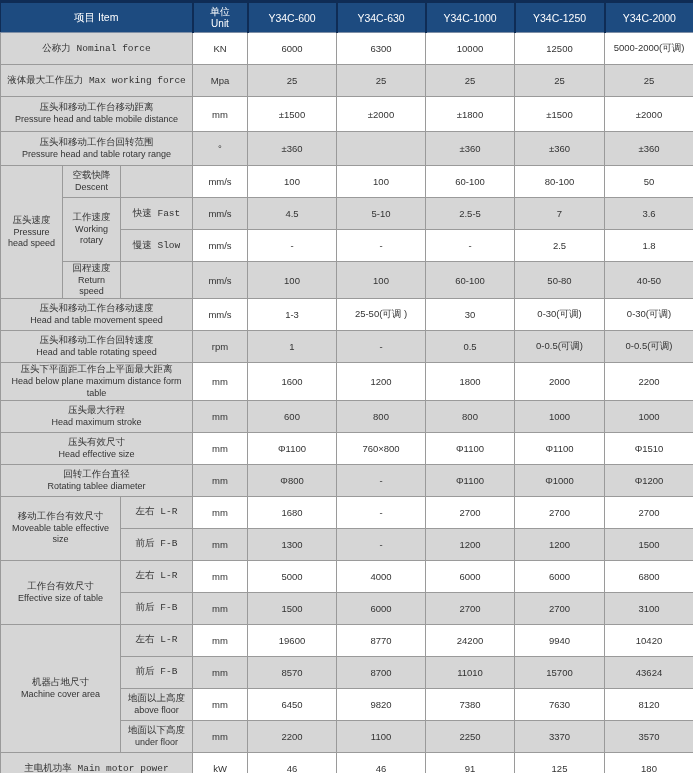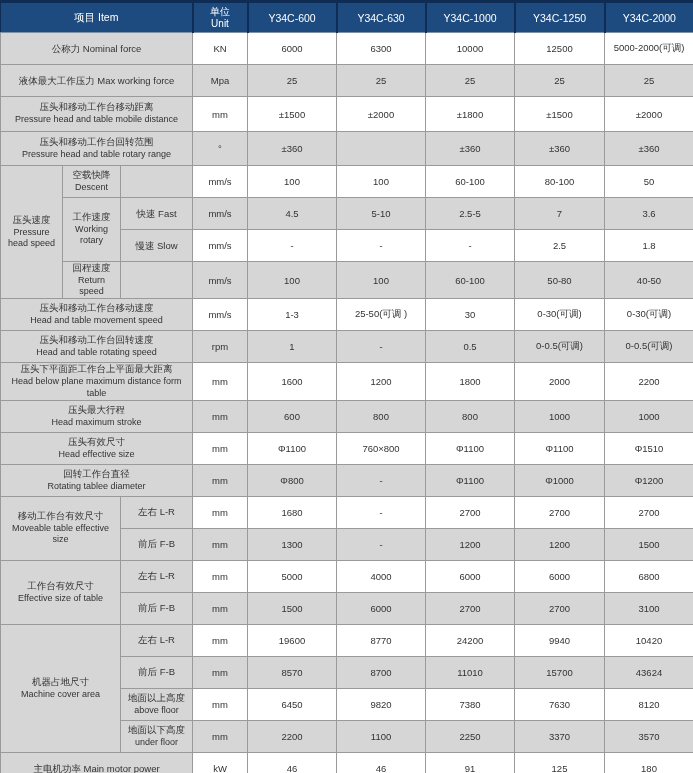--- a/index.html
+++ b/index.html
@@ -12,21 +12,21 @@
            border:1px solid #1d4b80;border-left:2px solid #0f2c55;border-bottom:1px solid #7f8fa6;}
   thead th:first-child{border-left:1px solid #0f2c55;}
   thead th .hz{font-size:10px;line-height:1.2;}
   .lbl{background:#d6d6d6;color:#333;font-size:9.5px;line-height:1.25;}
   .lbl .zh{font-size:9.5px;font-family:Liberation Mono, monospace;}
   .lbl .en{font-size:9px;}
   .unit{font-size:9.5px;color:#333;}
   .val{font-size:9.5px;color:#333;}
   tr.rw td.unit, tr.rw td.val{background:#ffffff;}
   tr.rg td.unit, tr.rg td.val{background:#d6d6d6;}
-  .one{font-size:9.5px;}
+  .one{font-size:9.5px;font-family:Liberation Mono, monospace;}
 </style>
 </head>
 <body>
 
 <div>
 <table class="spec">
   <colgroup>
     <col style="width:62px">
         <col style="width:58px">
         <col style="width:72px">

